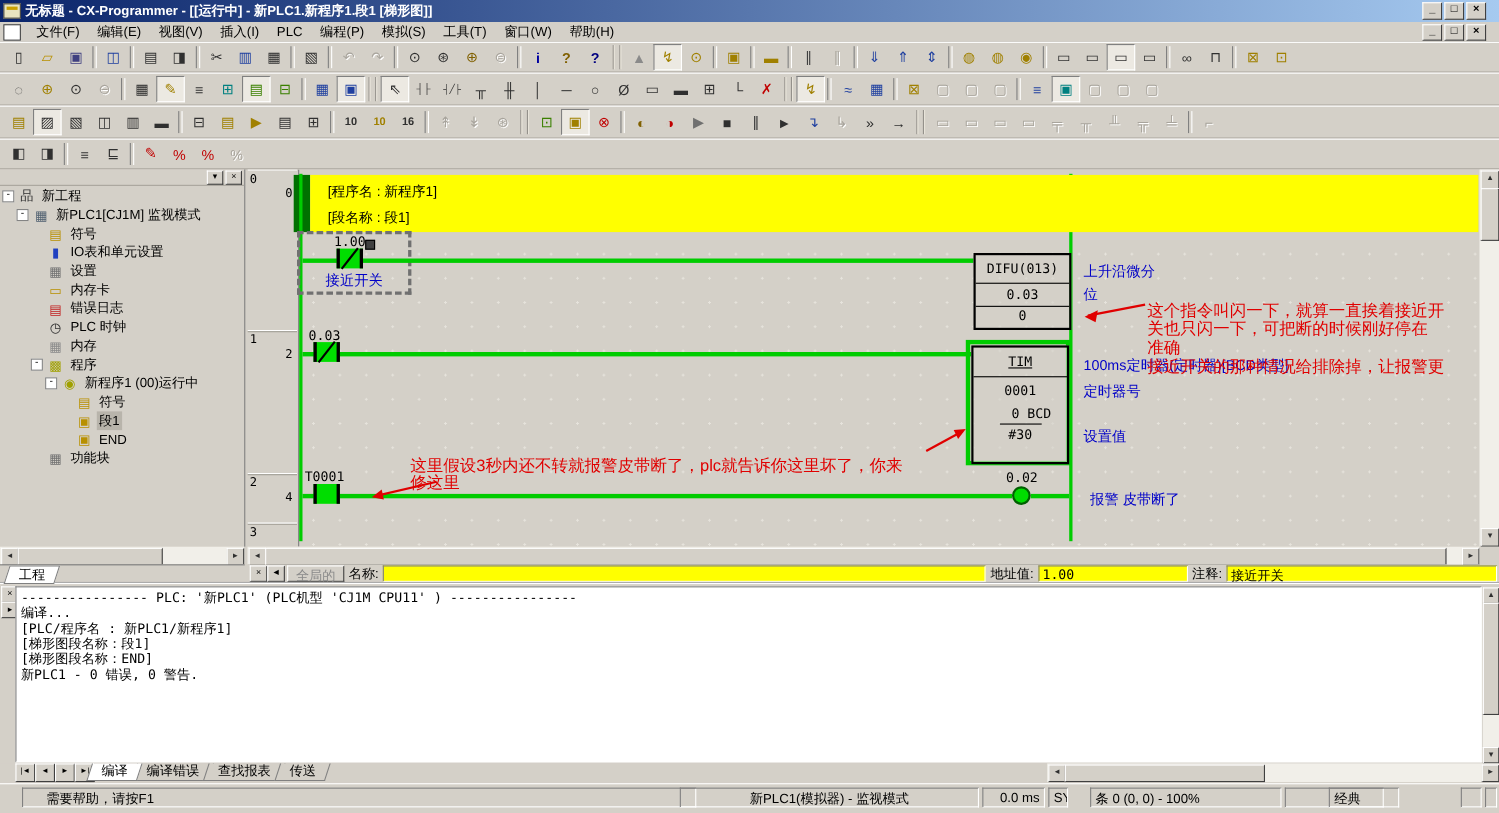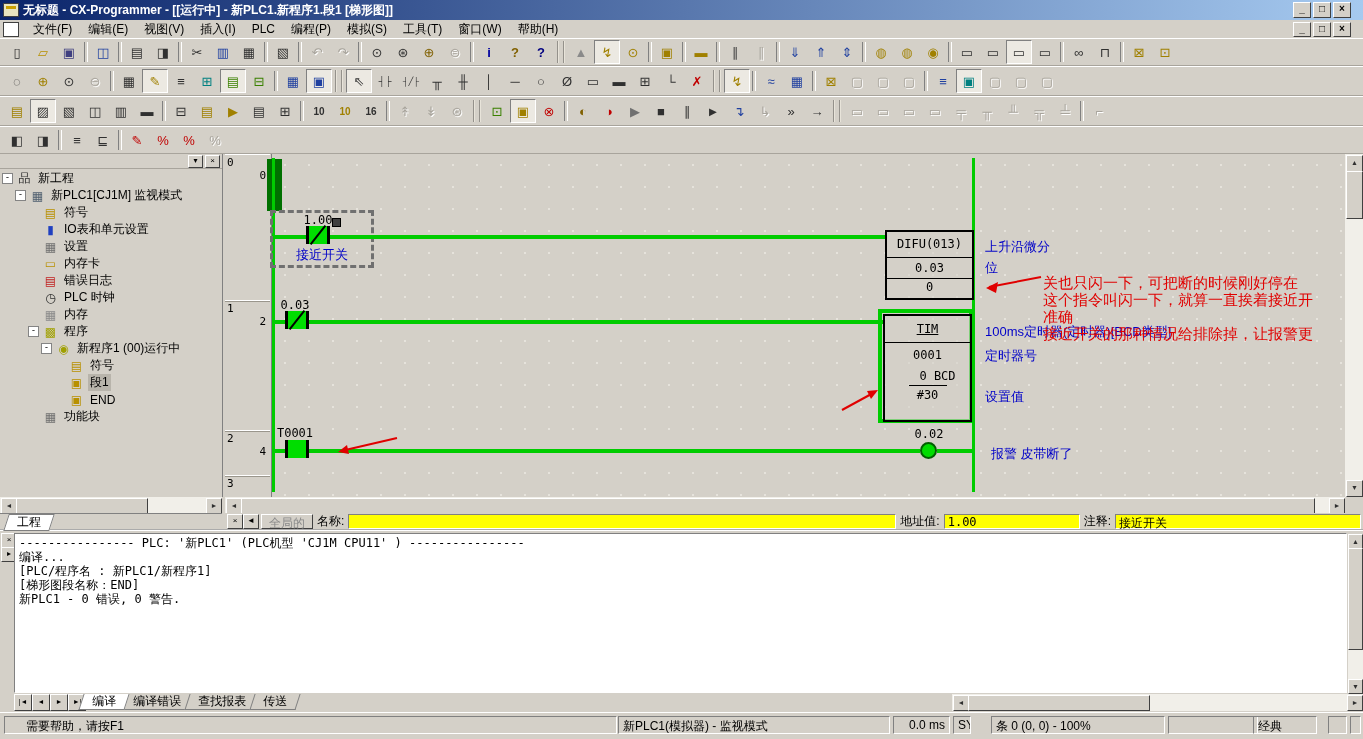--- a/index.html
+++ b/index.html
@@ -709,20 +709,25 @@
 
       <div class="gcell" style="top:321px;height:22px">
         <span class="rnum">3</span>
         <span class="snum"></span>
       </div>
     </div>
 
   <div class="abs" style="left:42px;top:5px;width:15px;height:52px;background:#007000;"></div>
   <div class="rail" style="left:47px;top:4px;height:334px;"></div>
   <div class="rail" style="left:747px;top:4px;height:334px;"></div>
+  <div class="abs" style="left:57px;top:5px;width:1062px;height:52px;background:#ffff00;padding:3px 0 0 16px;box-sizing:border-box;line-height:24px;font-size:12.5px;">
+
+  <div class="ycline">[程序名 : 新程序1]</div>
+      <div class="ycline">[段名称 : 段1]</div>
+    </div>
 
   <div class="marquee" style="left:45px;top:56px;width:98px;height:52px;"></div>
   <div class="pline" style="left:50px;top:81px;width:610px;"></div>
   <div class="addr" style="left:75px;top:59px;width:36px;">1.00</div>
   <div class="abs" style="left:107px;top:64px;width:7px;height:7px;background:#404040;border:1px solid #000;"></div>
   <div class="contact" style="left:81px;top:72px;width:18px;height:18px;">
     <div class="diag"></div>
   </div>
   <div class="abs bluec" style="left:71px;top:92px;">接近开关</div>
 
@@ -755,24 +760,29 @@
   <div class="pline" style="left:50px;top:295px;width:645px;"></div>
   <div class="pline" style="left:712px;top:295px;width:35px;"></div>
   <div class="addr" style="left:48px;top:272px;width:44px;">T0001</div>
   <div class="contact" style="left:60px;top:286px;width:18px;height:18px;"></div>
   <div class="addr" style="left:687px;top:273px;width:34px;">0.02</div>
   <div class="coilc" style="left:695px;top:288px;"></div>
   <div class="abs bluec" style="left:766px;top:291px;">报警 皮带断了</div>
 
   <div class="redt" style="left:818px;top:120px;">
 
-  <div class="annline">关也只闪一下，可把断的时候刚好停在</div>
-      <div class="annline">这个指令叫闪一下，就算一直挨着接近开</div>
+  <div class="annline">这个指令叫闪一下，就算一直挨着接近开</div>
+      <div class="annline">关也只闪一下，可把断的时候刚好停在</div>
       <div class="annline">准确</div>
       <div class="annline">接近开关的那种情况给排除掉，让报警更</div>
+    </div>
+  <div class="redt" style="left:148px;top:262px;line-height:16px;">
+
+  <div class="annline">这里假设3秒内还不转就报警皮带断了，plc就告诉你这里坏了，你来</div>
+      <div class="annline">修这里</div>
     </div>
   <svg class="abs" style="left:0;top:0;" width="1120" height="343">
     <line x1="816" y1="123" x2="764" y2="133" stroke="#e00000" stroke-width="2"></line>
     <polygon points="761,134 773,128 771,139" fill="#e00000"></polygon>
     <line x1="617" y1="256" x2="650" y2="238" stroke="#e00000" stroke-width="2"></line>
     <polygon points="653,236 646,245 642,237" fill="#e00000"></polygon>
     <line x1="172" y1="284" x2="116" y2="297" stroke="#e00000" stroke-width="2"></line>
     <polygon points="113,298 122,291 124,300" fill="#e00000"></polygon>
   </svg>
 </div>
@@ -803,20 +813,21 @@
 </div>
 
 <div class="abs outwrap"></div>
 <div class="abs smallbtn btn3d" style="left:1px;top:533px;">×</div>
 <div class="abs smallbtn btn3d" style="left:1px;top:547px;">▸</div>
 <div class="abs outtext">
 
 <div class="oline">---------------- PLC: '新PLC1' (PLC机型 'CJ1M CPU11' ) ----------------</div>
     <div class="oline">编译...</div>
     <div class="oline">[PLC/程序名 : 新PLC1/新程序1]</div>
+    <div class="oline">[梯形图段名称：段1]</div>
     <div class="oline">[梯形图段名称：END]</div>
     <div class="oline"></div>
     <div class="oline">新PLC1 - 0 错误, 0 警告.</div>
   </div>
 
 <div class="abs sb" style="left:1348px;top:534px;width:15px;height:159px;">
   <div class="abs sbbtn" style="left:0;top:0;width:13px;height:13px;">▲</div>
   <div class="abs sbthumb" style="left:0;top:14px;width:13px;height:100px;"></div>
   <div class="abs sbbtn" style="left:0;top:145px;width:13px;height:13px;">▼</div>
 </div>
@@ -847,22 +858,22 @@
     </div>
   </div>
 
 <div class="abs sb" style="left:952px;top:694px;width:411px;height:17px;">
   <div class="abs sbbtn" style="left:1px;top:1px;width:14px;height:14px;">◄</div>
   <div class="abs sbthumb" style="left:16px;top:1px;width:180px;height:14px;"></div>
   <div class="abs sbbtn" style="left:395px;top:1px;width:14px;height:14px;">►</div>
 </div>
 
 <div class="abs statusbar">
-  <div class="sbox" style="left:4px;width:613px;padding-left:21px;">需要帮助，请按F1</div>
-  <div class="sbox" style="left:618px;width:272px;">新PLC1(模拟器) - 监视模式</div>
+  <div class="sbox" style="left:20px;width:613px;padding-left:21px;">需要帮助，请按F1</div>
+  <div class="sbox" style="left:618px;width:272px;text-align:center;">新PLC1(模拟器) - 监视模式</div>
   <div class="sbox" style="left:893px;width:57px;text-align:right;">0.0 ms</div>
   <div class="sbox" style="left:953px;width:18px;">SYNC</div>
   <div class="sbox" style="left:991px;width:174px;">条 0 (0, 0) - 100%</div>
   <div class="sbox" style="left:1168px;width:90px;"></div>
-  <div class="sbox" style="left:1253px;width:64px;">经典</div>
+  <div class="sbox" style="left:1208px;width:64px;">经典</div>
   <div class="sbox" style="left:1328px;width:19px;"></div>
   <div class="sbox" style="left:1350px;width:11px;"></div>
 </div>
 
 </body></html>

